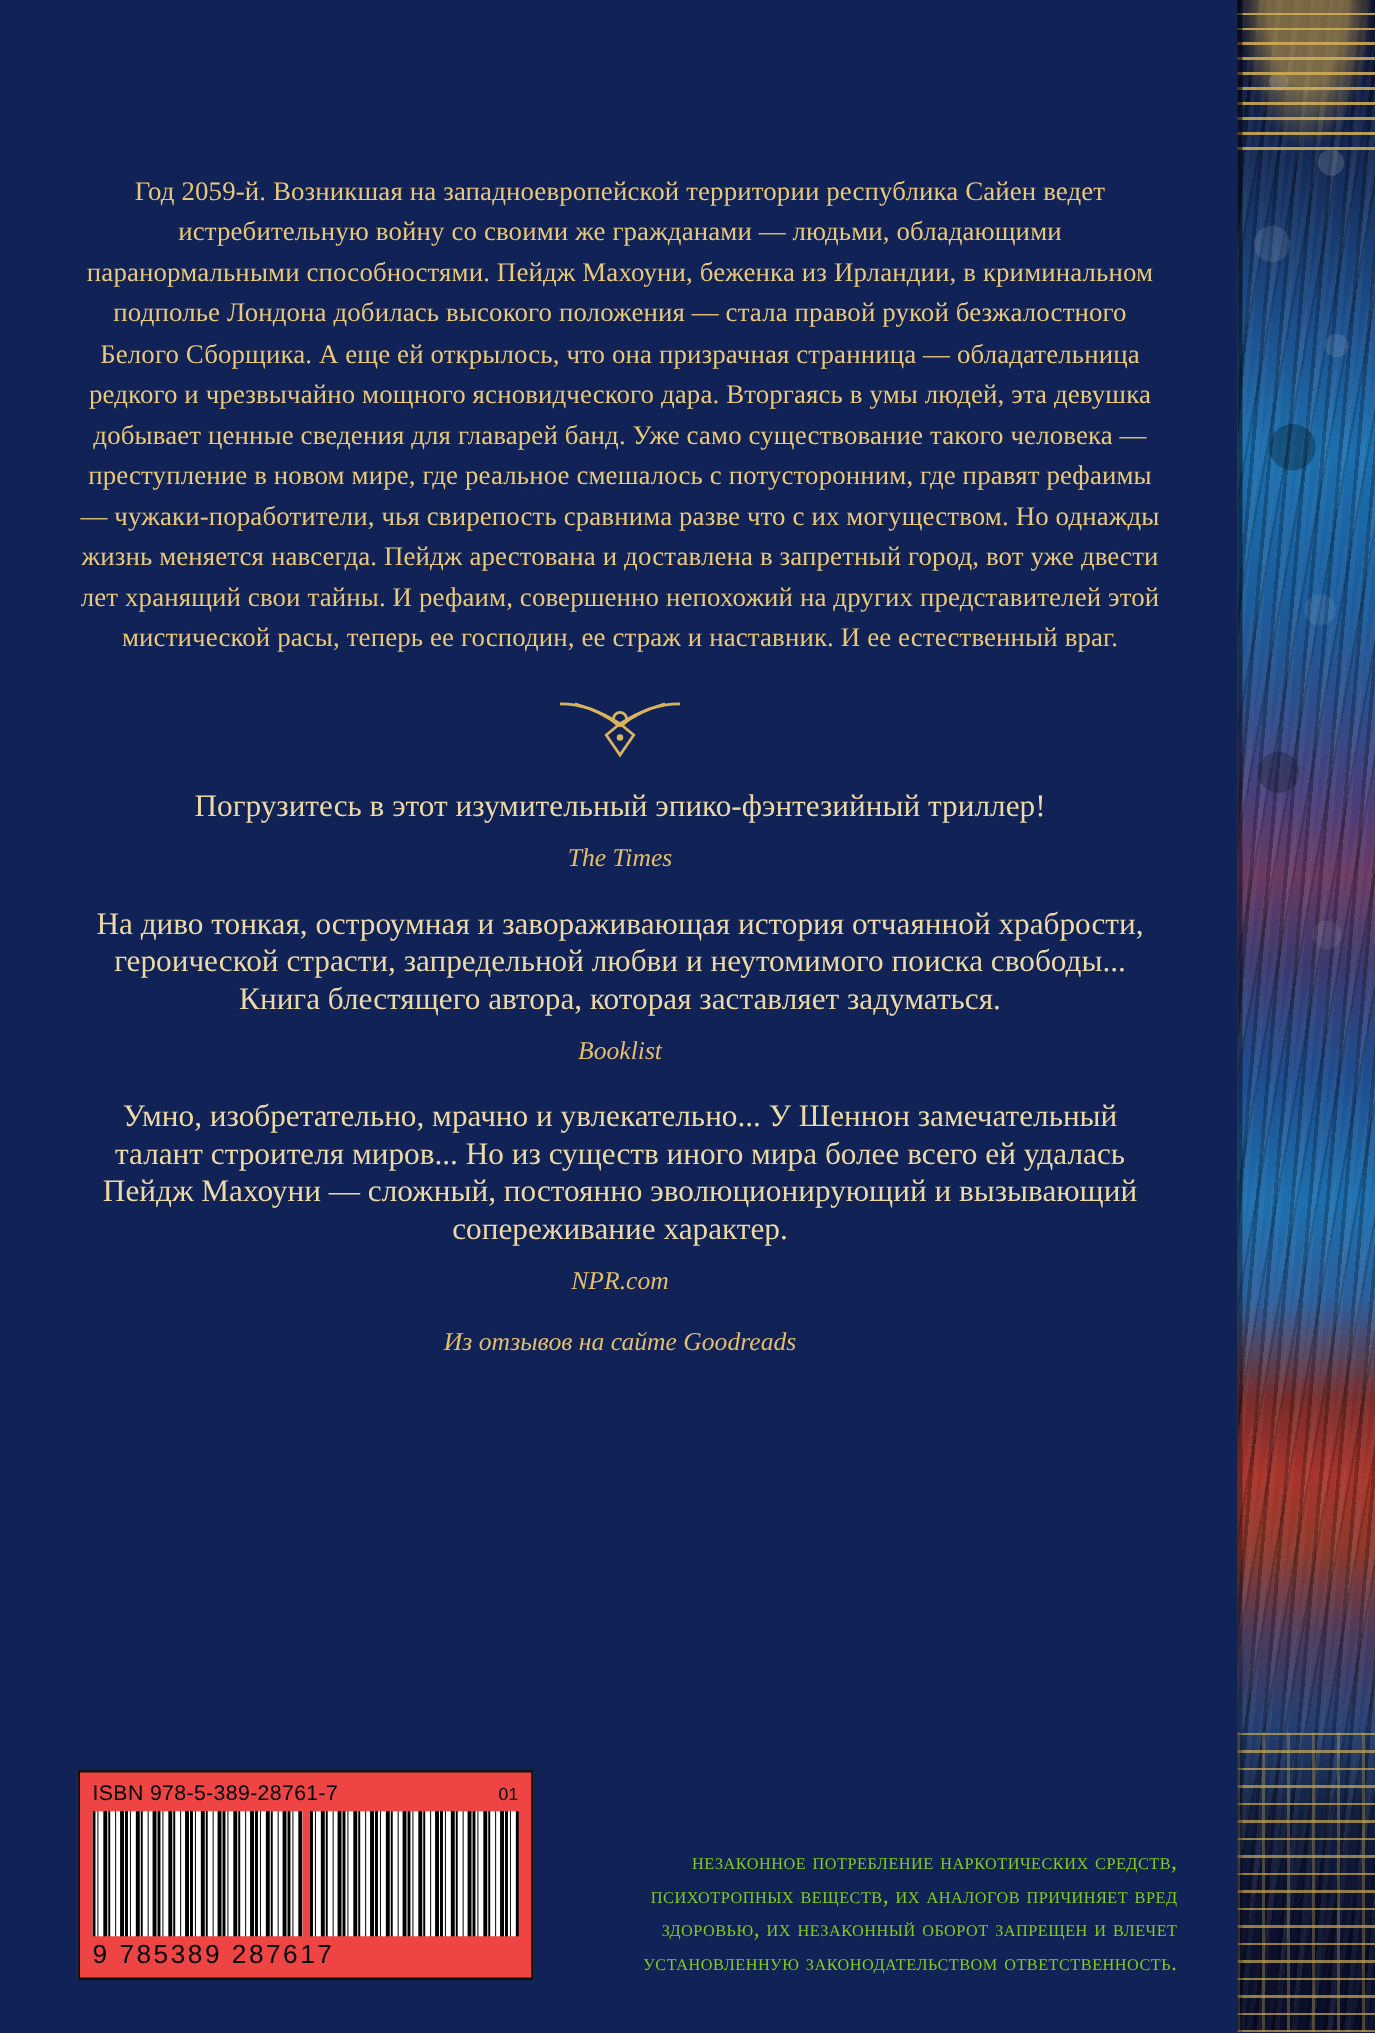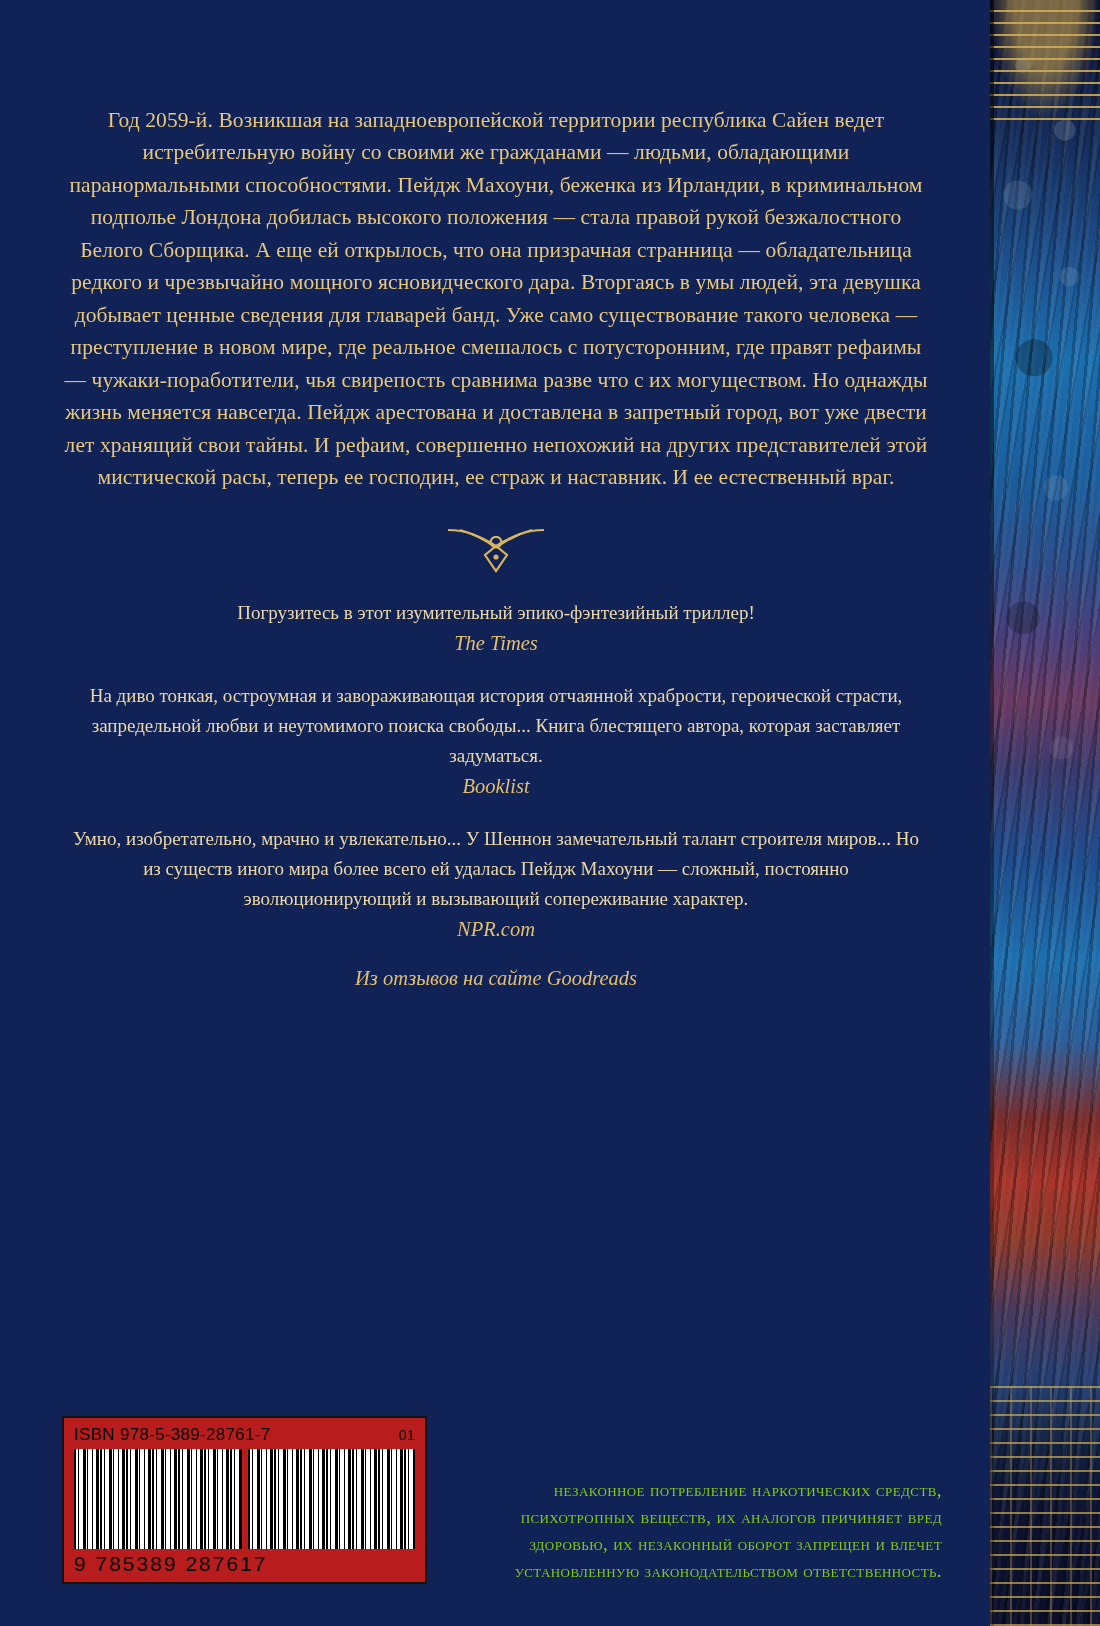--- a/index.html
+++ b/index.html
@@ -100,21 +100,21 @@
     background: linear-gradient(180deg, rgba(0,0,0,.6), rgba(0,0,0,.25));
   }
 
   
   .content {
     position: absolute;
     top: 0; left: 0;
     width: 990px;
     height: 1626px;
     box-sizing: border-box;
-    padding: 82px 60px 0 62px;
+    padding: 115px 60px 0 62px;
   }
 
   .blurb {
     color: #e9c87a;
     font-size: 21.5px;
     line-height: 32.5px;
     text-align: center;
     letter-spacing: 0.1px;
   }
 
@@ -127,45 +127,45 @@
   .ornament svg { display: block; margin: 0 auto; }
 
   .quotes {
     margin-top: 6px;
   }
   .quote {
     margin-bottom: 26px;
   }
   .quote .qtext {
     color: #ecd9a6;
-    font-size: 19px;
+    font-size: 25px;
     line-height: 30px;
     text-align: center;
   }
   .quote .qsource {
-    margin-top: 4px;
+    margin-top: 15px;
     color: #e4bf6e;
     font-size: 20.5px;
     font-style: italic;
     text-align: center;
   }
 
   
   .footer {
     position: absolute;
     left: 62px;
     bottom: 42px;
     width: 880px;
     display: flex;
     align-items: flex-end;
     justify-content: space-between;
   }
 
   .barcode-box {
-    background: #b91c1c;
+    background: #ef4444;
     border: 2px solid #111;
     width: 365px;
     height: 168px;
     box-sizing: border-box;
     padding: 7px 10px 6px 10px;
     display: flex;
     flex-direction: column;
   }
   .barcode-head {
     display: flex;

